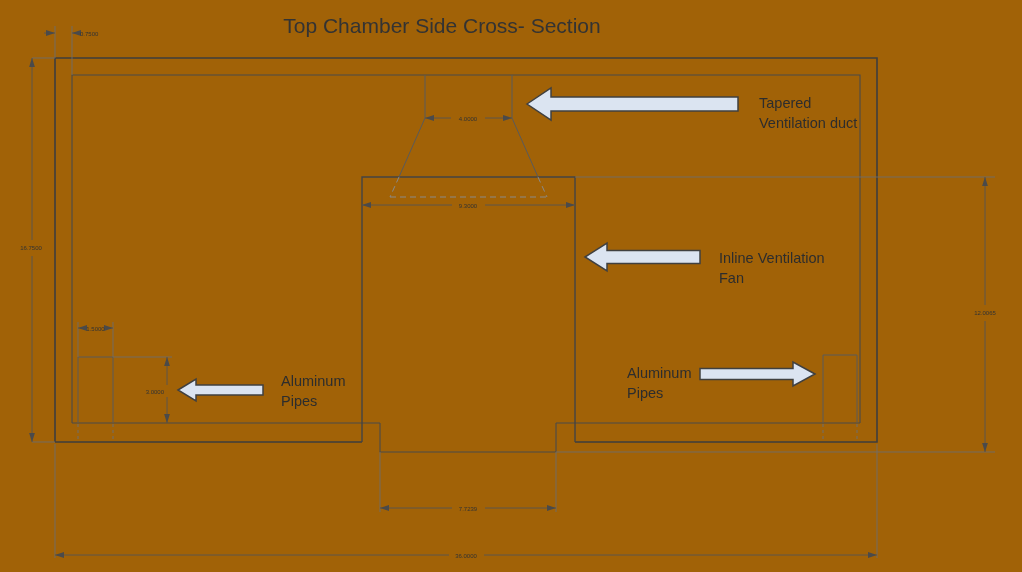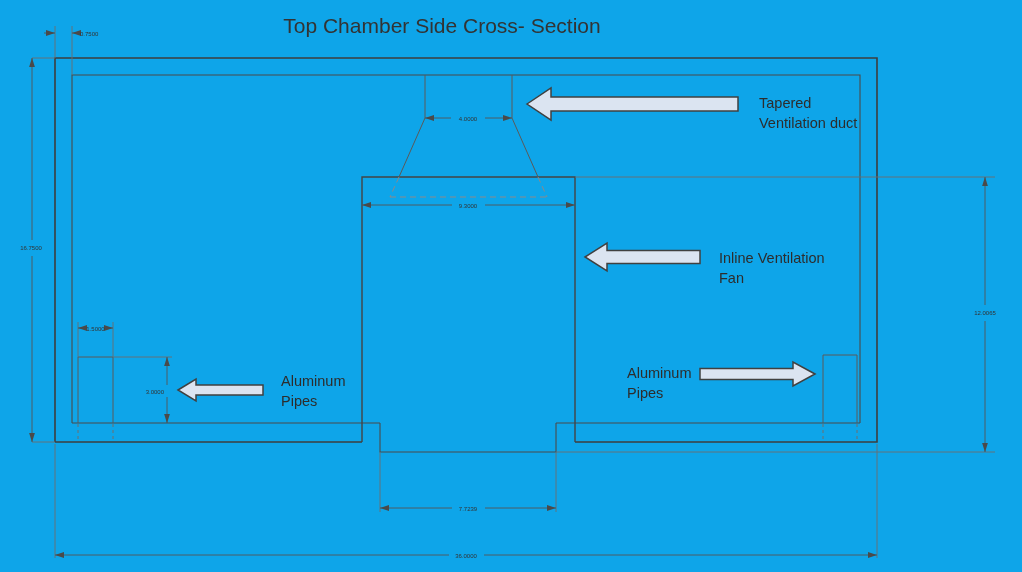--- a/index.html
+++ b/index.html
@@ -1,16 +1,16 @@
 <!DOCTYPE html>
 <html><head>
 <meta charset="utf-8">
 <style>
   html,body{margin:0;padding:0;background:#ffffff;}
-  .canvas{position:relative;width:1022px;height:572px;background:#0ea5e9;overflow:hidden;
+  .canvas{position:relative;width:1022px;height:572px;background:#a16207;overflow:hidden;
           font-family:"Liberation Sans", sans-serif;}
   svg{display:block;}
   .ttl{font-size:21px;fill:#333333;}
   .lbl{font-size:14.5px;fill:#2d2d2d;}
   .dim{font-size:6px;fill:#333333;}
   .wall{stroke:#3e3e3e;stroke-width:1.6;fill:none;}
   .inner{stroke:#4a4a4a;stroke-width:1.1;fill:none;}
   .boxline{stroke:#444444;stroke-width:1.4;fill:none;}
   .thin{stroke:#5a5a5a;stroke-width:1;fill:none;}
   .dashed{stroke:#8a8a8a;stroke-width:1;fill:none;stroke-dasharray:6 4;}

